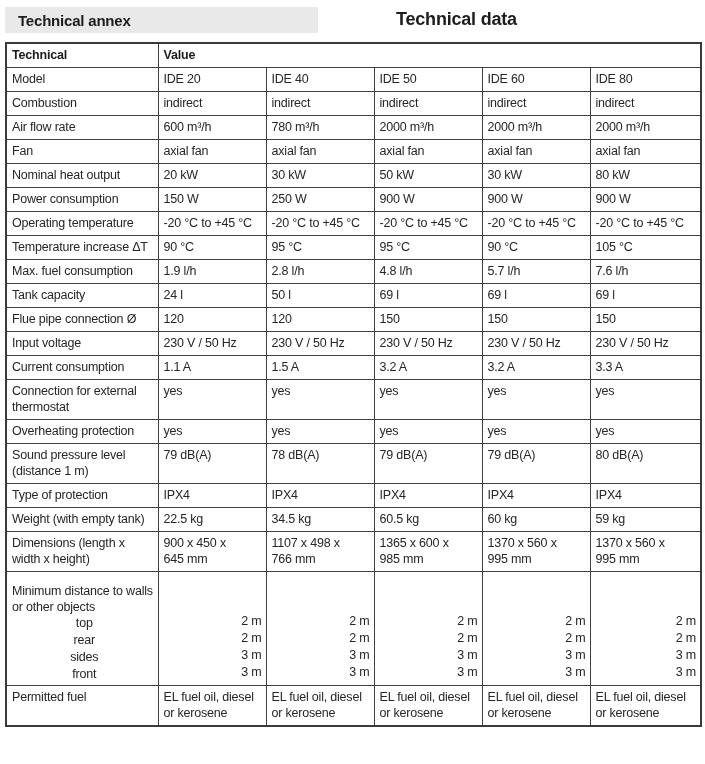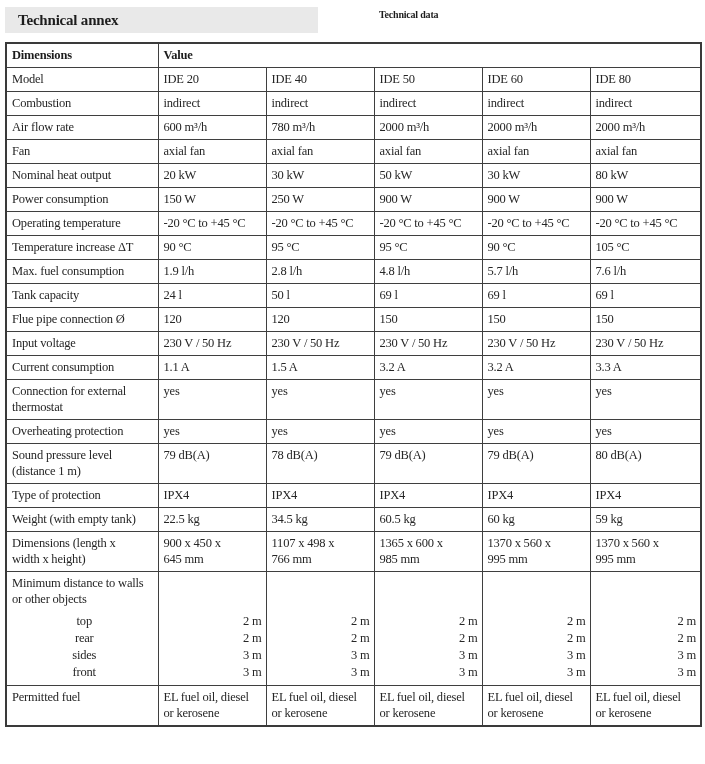--- a/index.html
+++ b/index.html
@@ -5,21 +5,21 @@
   html, body {
     margin: 0;
     padding: 0;
     background: #ffffff;
   }
   .page {
     position: relative;
     width: 705px;
     height: 764px;
     background: #ffffff;
-    font-family: Liberation Serif, serif;
+    font-family: Liberation Sans, sans-serif;
     color: #262626;
     letter-spacing: -0.2px;
     overflow: hidden;
   }
   .annex-bar {
     position: absolute;
     left: 5px;
     top: 7px;
     width: 313px;
     height: 26px;
@@ -29,23 +29,23 @@
     padding-left: 13px;
     box-sizing: border-box;
   }
   .annex-bar .annex-title {
     font-size: 15px;
     font-weight: bold;
     color: #1c1c1c;
   }
   .page-heading {
     position: absolute;
-    left: 379px;
+    left: 396px;
     top: 9px;
-    font-size: 10px;
+    font-size: 18px;
     font-weight: bold;
     color: #1c1c1c;
   }
   table.tech-table {
     position: absolute;
     left: 5px;
     top: 42px;
     width: 695px;
     border-collapse: collapse;
     table-layout: fixed;
@@ -70,21 +70,21 @@
   }
   
   td.min-dist-cell { padding: 3px 4px 2px 5px; }
   .md-wrap {
     display: flex;
     flex-direction: column;
     justify-content: space-between;
     height: 106px;
   }
   .md-wrap.vals { justify-content: flex-end; align-items: flex-end; }
-  .md-label { white-space: pre-line; }
+  .md-label { white-space: pre-line; margin-top: 8px; }
   .md-subs {
     text-align: center;
     margin-right: -3px;
   }
   .md-subs div, .md-vals div {
     line-height: 17px;
     height: 17px;
   }
 </style>
 </head>
@@ -102,21 +102,21 @@
     <colgroup>
       <col style="width:152px">
       <col style="width:108px">
       <col style="width:108px">
       <col style="width:108px">
       <col style="width:108px">
       <col style="width:111px">
     </colgroup>
     <thead>
       <tr>
-        <th>Dimensions</th>
+        <th>Technical</th>
         <th colspan="5">Value</th>
       </tr>
     </thead>
     <tbody id="table-body">
         <tr>
           <td>Model</td>
           <td>IDE 20</td>
           <td>IDE 40</td>
           <td>IDE 50</td>
           <td>IDE 60</td>

